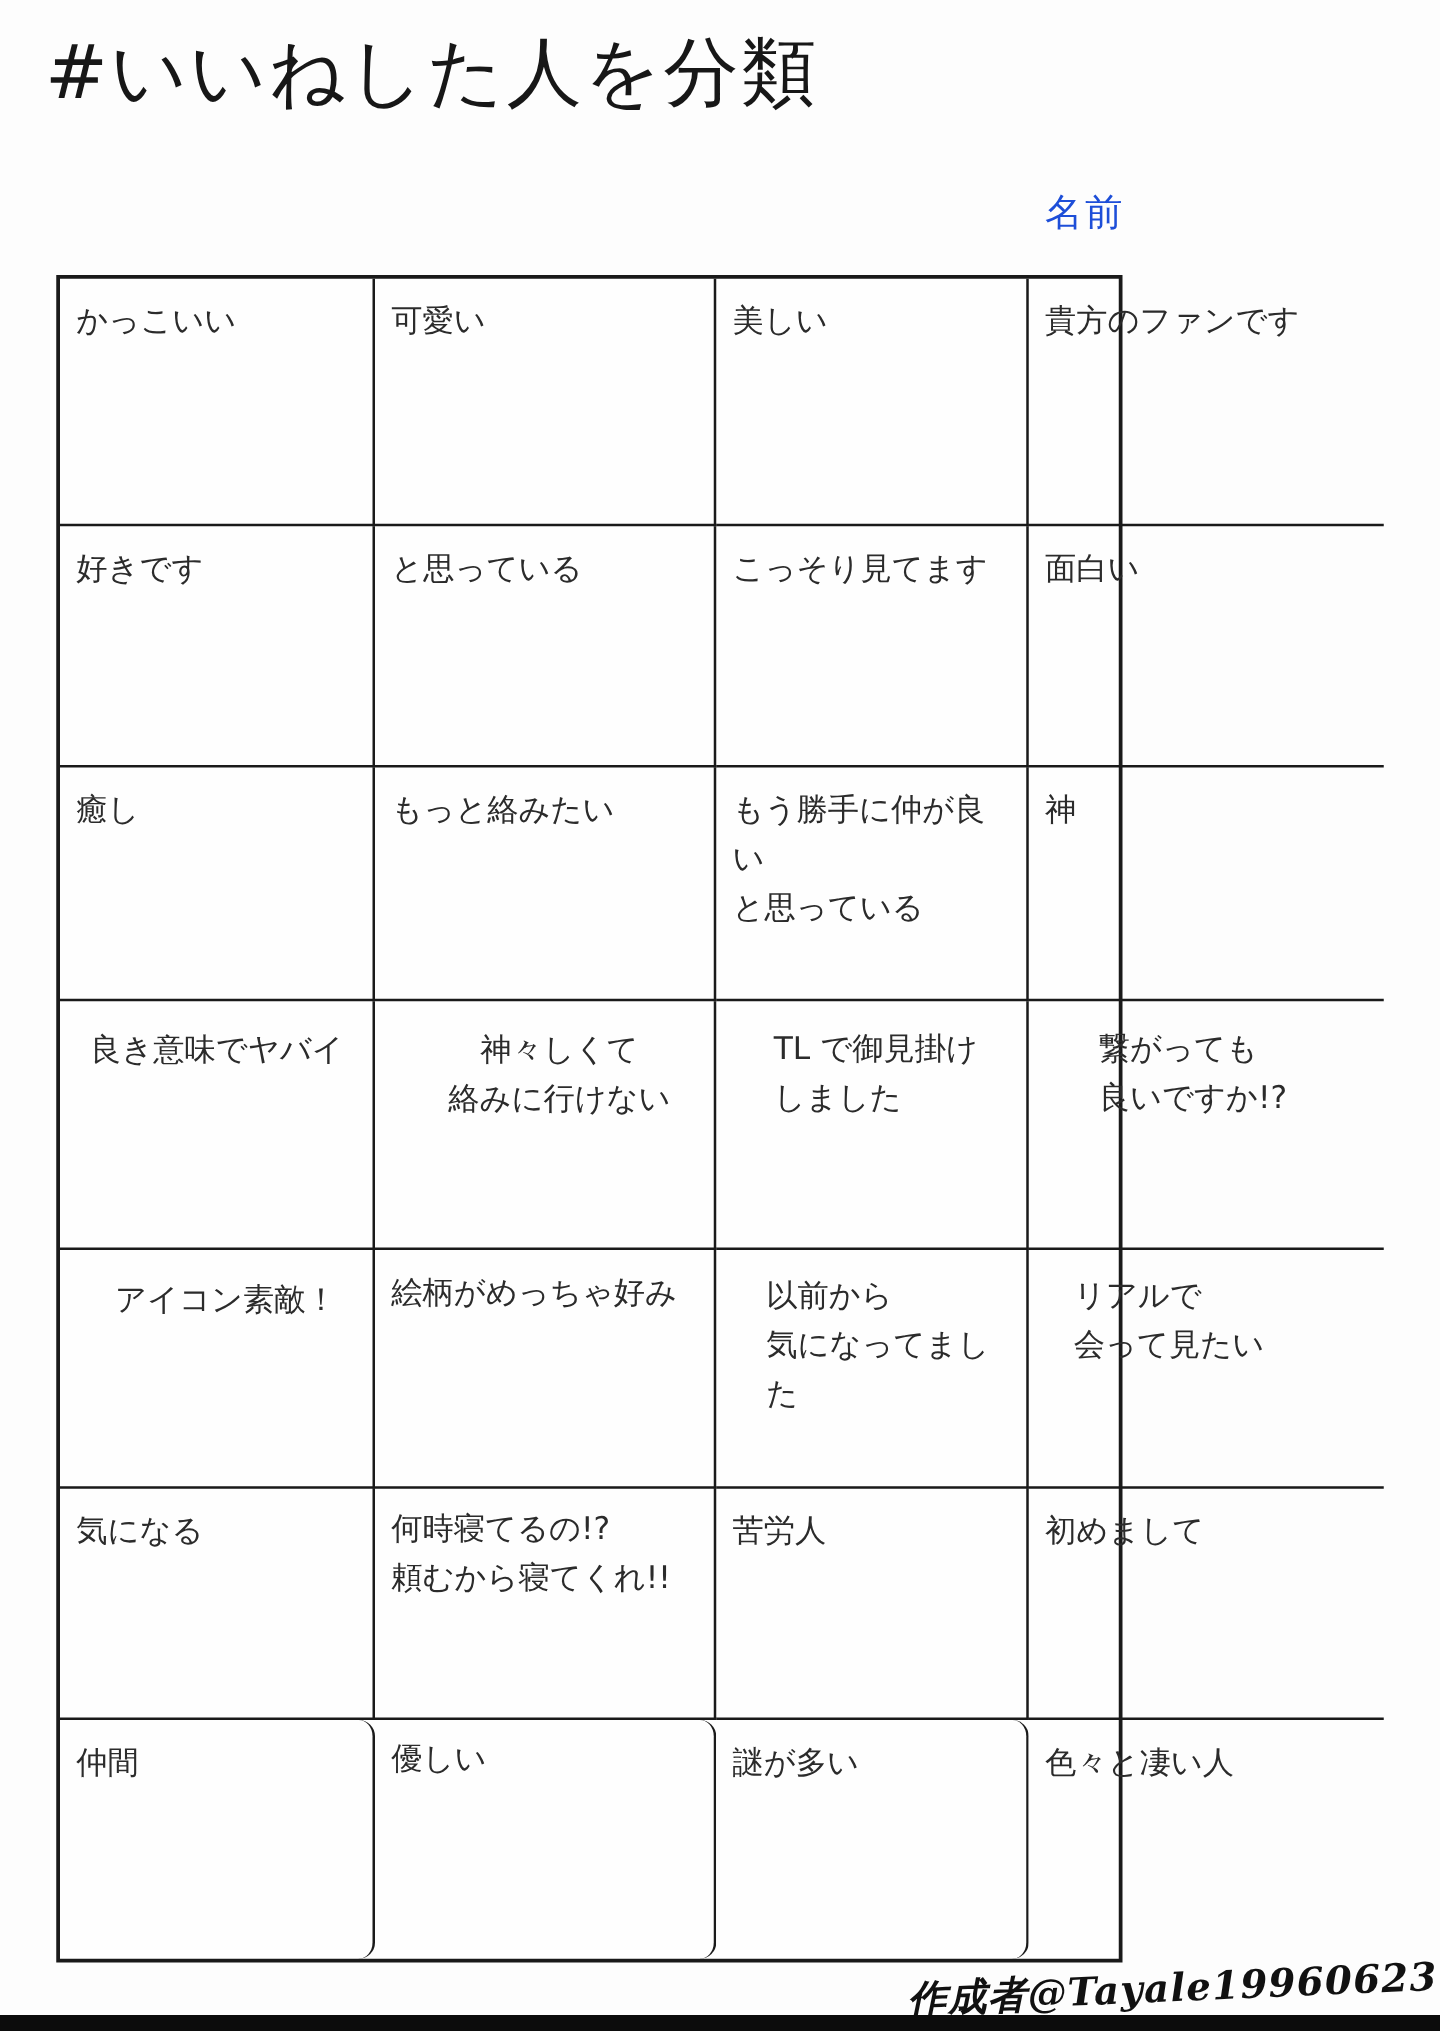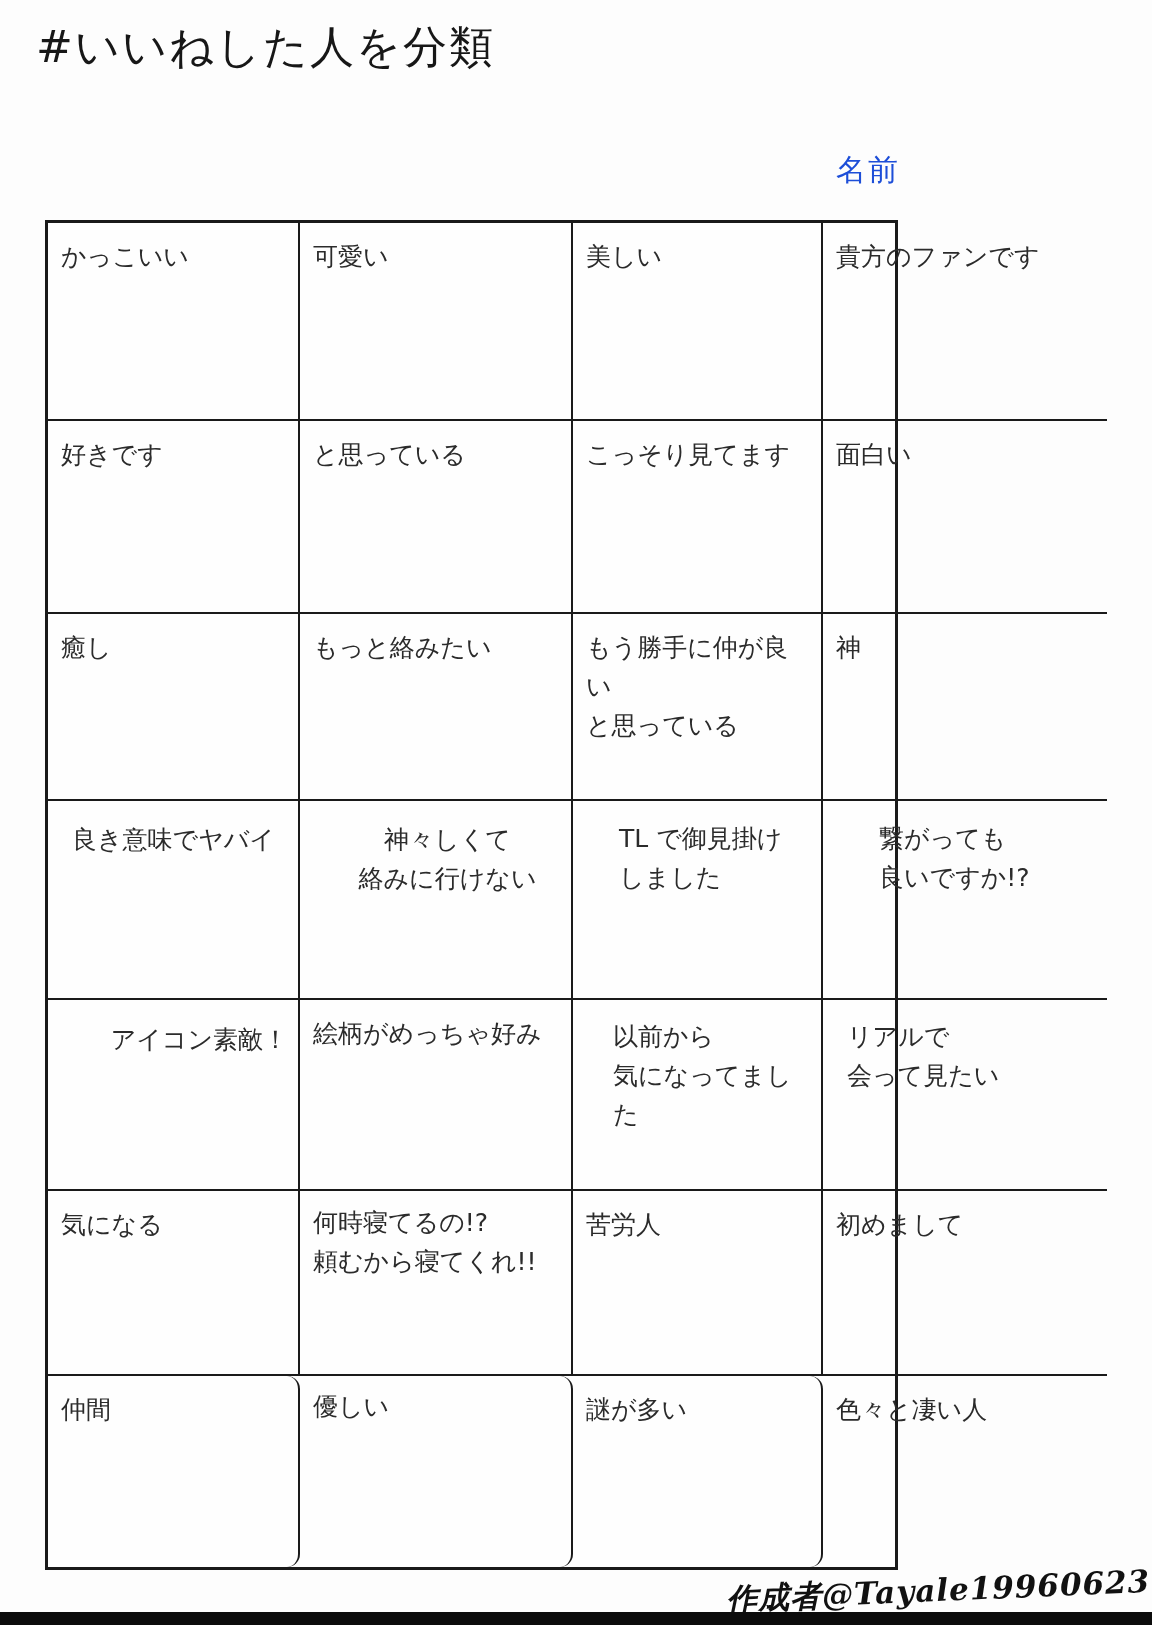--- a/index.html
+++ b/index.html
@@ -14,21 +14,21 @@
     background: #fdfdfd;
     overflow: hidden;
     font-family: "DejaVu Sans", "Liberation Sans", sans-serif;
     color: #222222;
   }
   .title {
     position: absolute;
     left: 36px;
     top: 18px;
     margin: 0;
-    font-size: 44px;
+    font-size: 60px;
     font-weight: 500;
     letter-spacing: 2px;
     color: #171717;
     white-space: nowrap;
   }
   .name-label {
     position: absolute;
     left: 836px;
     top: 150px;
     font-size: 30px;
@@ -59,23 +59,23 @@
     white-space: pre-line;
     overflow: hidden;
   }
   .cell:nth-child(4n) { border-right: none; }
   .cell:nth-child(n+25) { border-bottom: none; border-radius: 13px; }
   
   .cell:nth-child(13) { padding-left: 24px; padding-top: 20px; }
   .cell:nth-child(14) { padding-left: 34px; padding-top: 20px; text-align: center; }
   .cell:nth-child(15) { padding-left: 46px; padding-top: 19px; }
   .cell:nth-child(16) { padding-left: 56px; padding-top: 19px; }
-  .cell:nth-child(17) { padding-left: 44px; padding-top: 21px; text-align: right; }
+  .cell:nth-child(17) { padding-left: 44px; padding-top: 21px; }
   .cell:nth-child(19) { padding-left: 40px; padding-top: 18px; }
-  .cell:nth-child(20) { padding-left: 24px; padding-top: 18px; }
+  .cell:nth-child(20) { padding-left: 36px; padding-top: 18px; }
   .cell:nth-child(22) { padding-top: 13px; }
   .cell:nth-child(26) { padding-top: 12px; }
   .signature {
     position: absolute;
     top: 1570px;
     right: 2px;
     font-family: "DejaVu Serif", "Liberation Serif", serif;
     font-style: italic;
     font-weight: bold;
     font-size: 31px;

